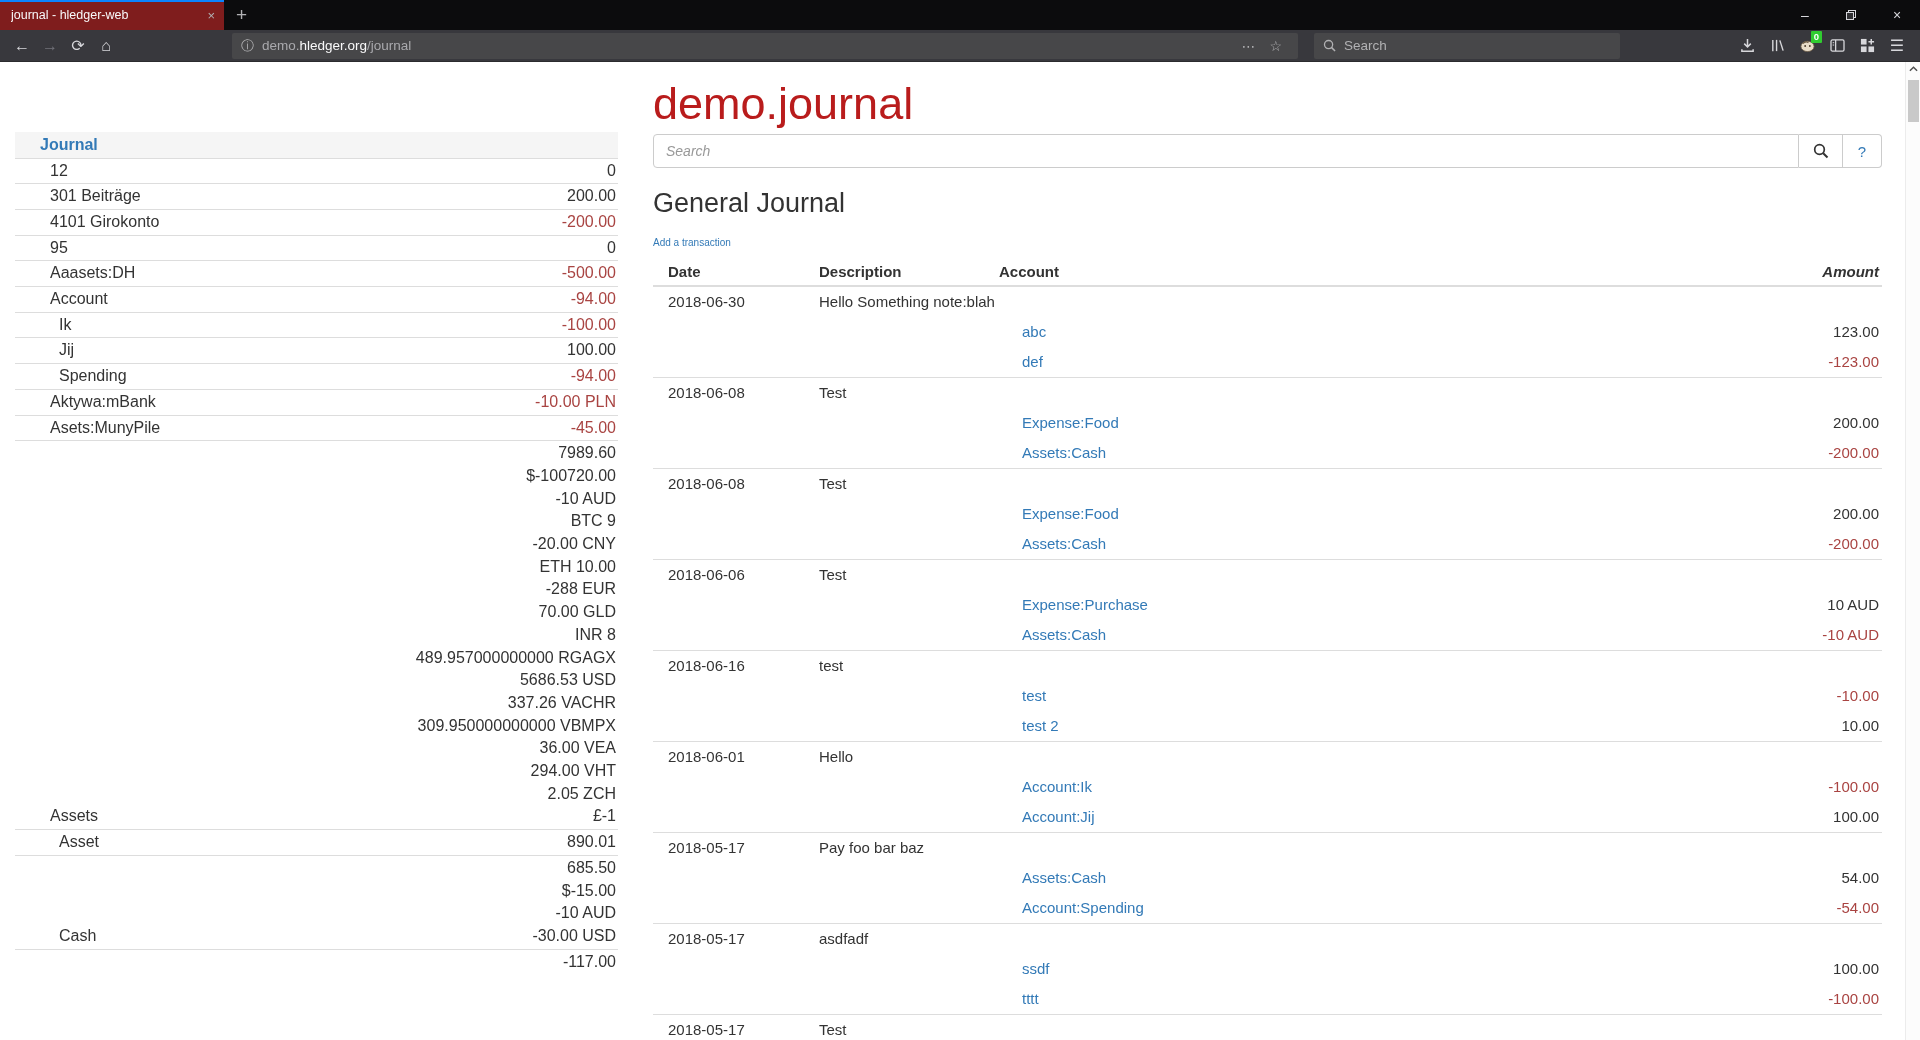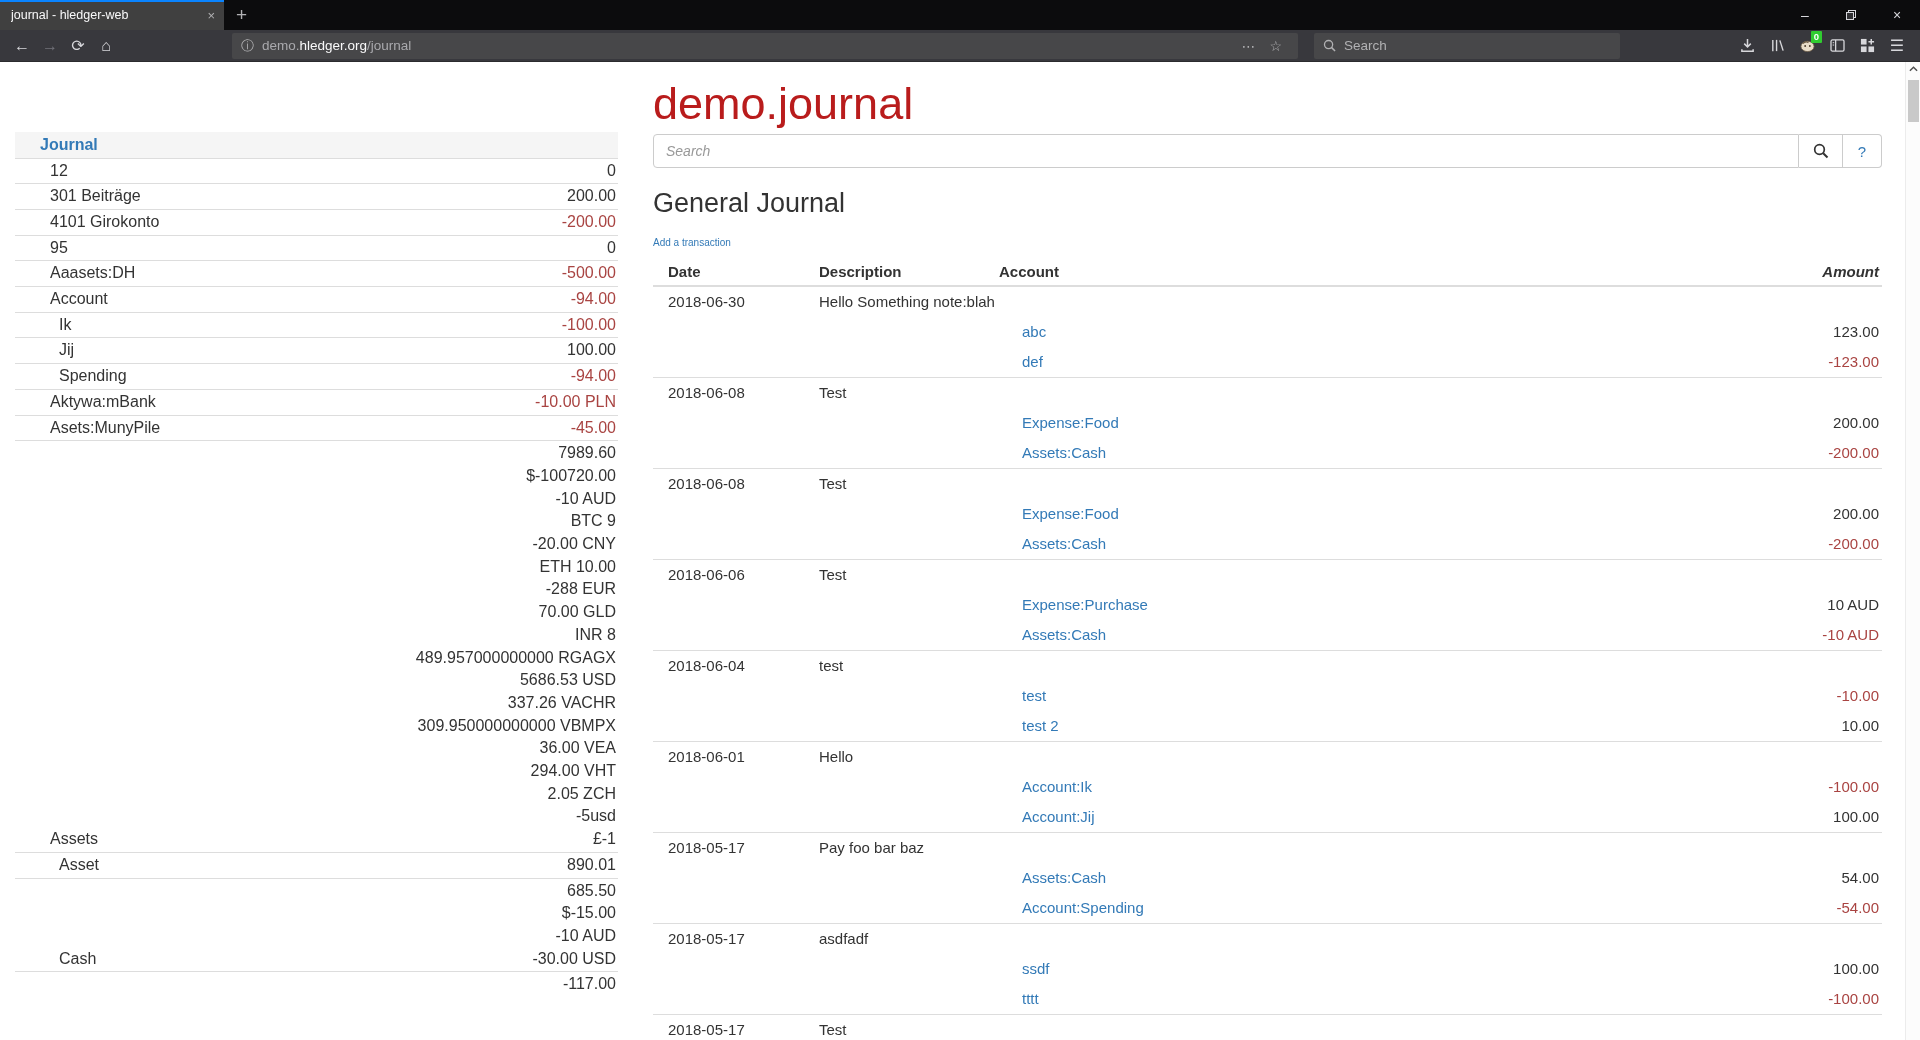--- a/index.html
+++ b/index.html
@@ -3,21 +3,21 @@
 <meta charset="utf-8">
 <style>
   * { box-sizing: border-box; }
   html,body { margin:0; padding:0; background:#000; }
   .browser {
     position:relative; width:1920px; height:1040px; overflow:hidden;
     font-family:"Liberation Sans","DejaVu Sans",sans-serif; 
   }
   
   .tabbar { position:absolute; top:0; left:0; right:0; height:30px; background:#0c0c0d; display:flex; align-items:stretch; }
-  .tab { position:relative; width:224px; background:#404040; display:flex; align-items:center; padding:0 9px 0 11px; }
+  .tab { position:relative; width:224px; background:#7f1d1d; display:flex; align-items:center; padding:0 9px 0 11px; }
   .tab-stripe { position:absolute; top:0; left:0; right:0; height:2px; background:#0a84ff; }
   .tab-title { flex:1; color:#f9f9fa; font-size:12.5px; white-space:nowrap; overflow:hidden; }
   .tab-close { color:#b1b1b3; font-size:13px; padding-left:8px; }
   .newtab { color:#b1b1b3; font-size:19px; display:flex; align-items:center; padding:0 12px; }
   .wincontrols { margin-left:auto; display:flex; align-items:stretch; }
   .winbtn { width:46px; display:flex; align-items:center; justify-content:center; color:#d7d7db; font-size:14px; }
   
   .navbar { position:absolute; top:30px; left:0; right:0; height:32px; background:#38383d; border-bottom:1px solid #2b2b2e; display:flex; align-items:center; padding:0 8px; }
   .navicon { width:28px; height:26px; display:flex; align-items:center; justify-content:center; color:#d7d7db; font-size:16px; }
   .navicon.dim { color:#72727a; }
@@ -254,21 +254,20 @@
                 <div class="amt">-288 EUR</div>
                 <div class="amt">70.00 GLD</div>
                 <div class="amt">INR 8</div>
                 <div class="amt">489.957000000000 RGAGX</div>
                 <div class="amt">5686.53 USD</div>
                 <div class="amt">337.26 VACHR</div>
                 <div class="amt">309.950000000000 VBMPX</div>
                 <div class="amt">36.00 VEA</div>
                 <div class="amt">294.00 VHT</div>
                 <div class="amt">2.05 ZCH</div>
-                <div class="amt">-5usd</div>
                 <div class="amt">£-1</div>
               </div>
             </div>
             <div class="acct-row">
               <div class="acct-name d1">Asset</div>
               <div class="acct-amts">
                 <div class="amt">890.01</div>
               </div>
             </div>
             <div class="acct-row">
@@ -366,21 +365,21 @@
                   <a class="p-acct">Expense:Purchase</a>
                   <span class="p-amt">10 AUD</span>
                 </div>
                 <div class="prow">
                   <a class="p-acct">Assets:Cash</a>
                   <span class="p-amt neg">-10 AUD</span>
                 </div>
               </div>
               <div class="txn">
                 <div class="trow">
-                  <span class="c-date">2018-06-04</span>
+                  <span class="c-date">2018-06-16</span>
                   <span class="c-desc">test</span>
                 </div>
                 <div class="prow">
                   <a class="p-acct">test</a>
                   <span class="p-amt neg">-10.00</span>
                 </div>
                 <div class="prow">
                   <a class="p-acct">test 2</a>
                   <span class="p-amt">10.00</span>
                 </div>

